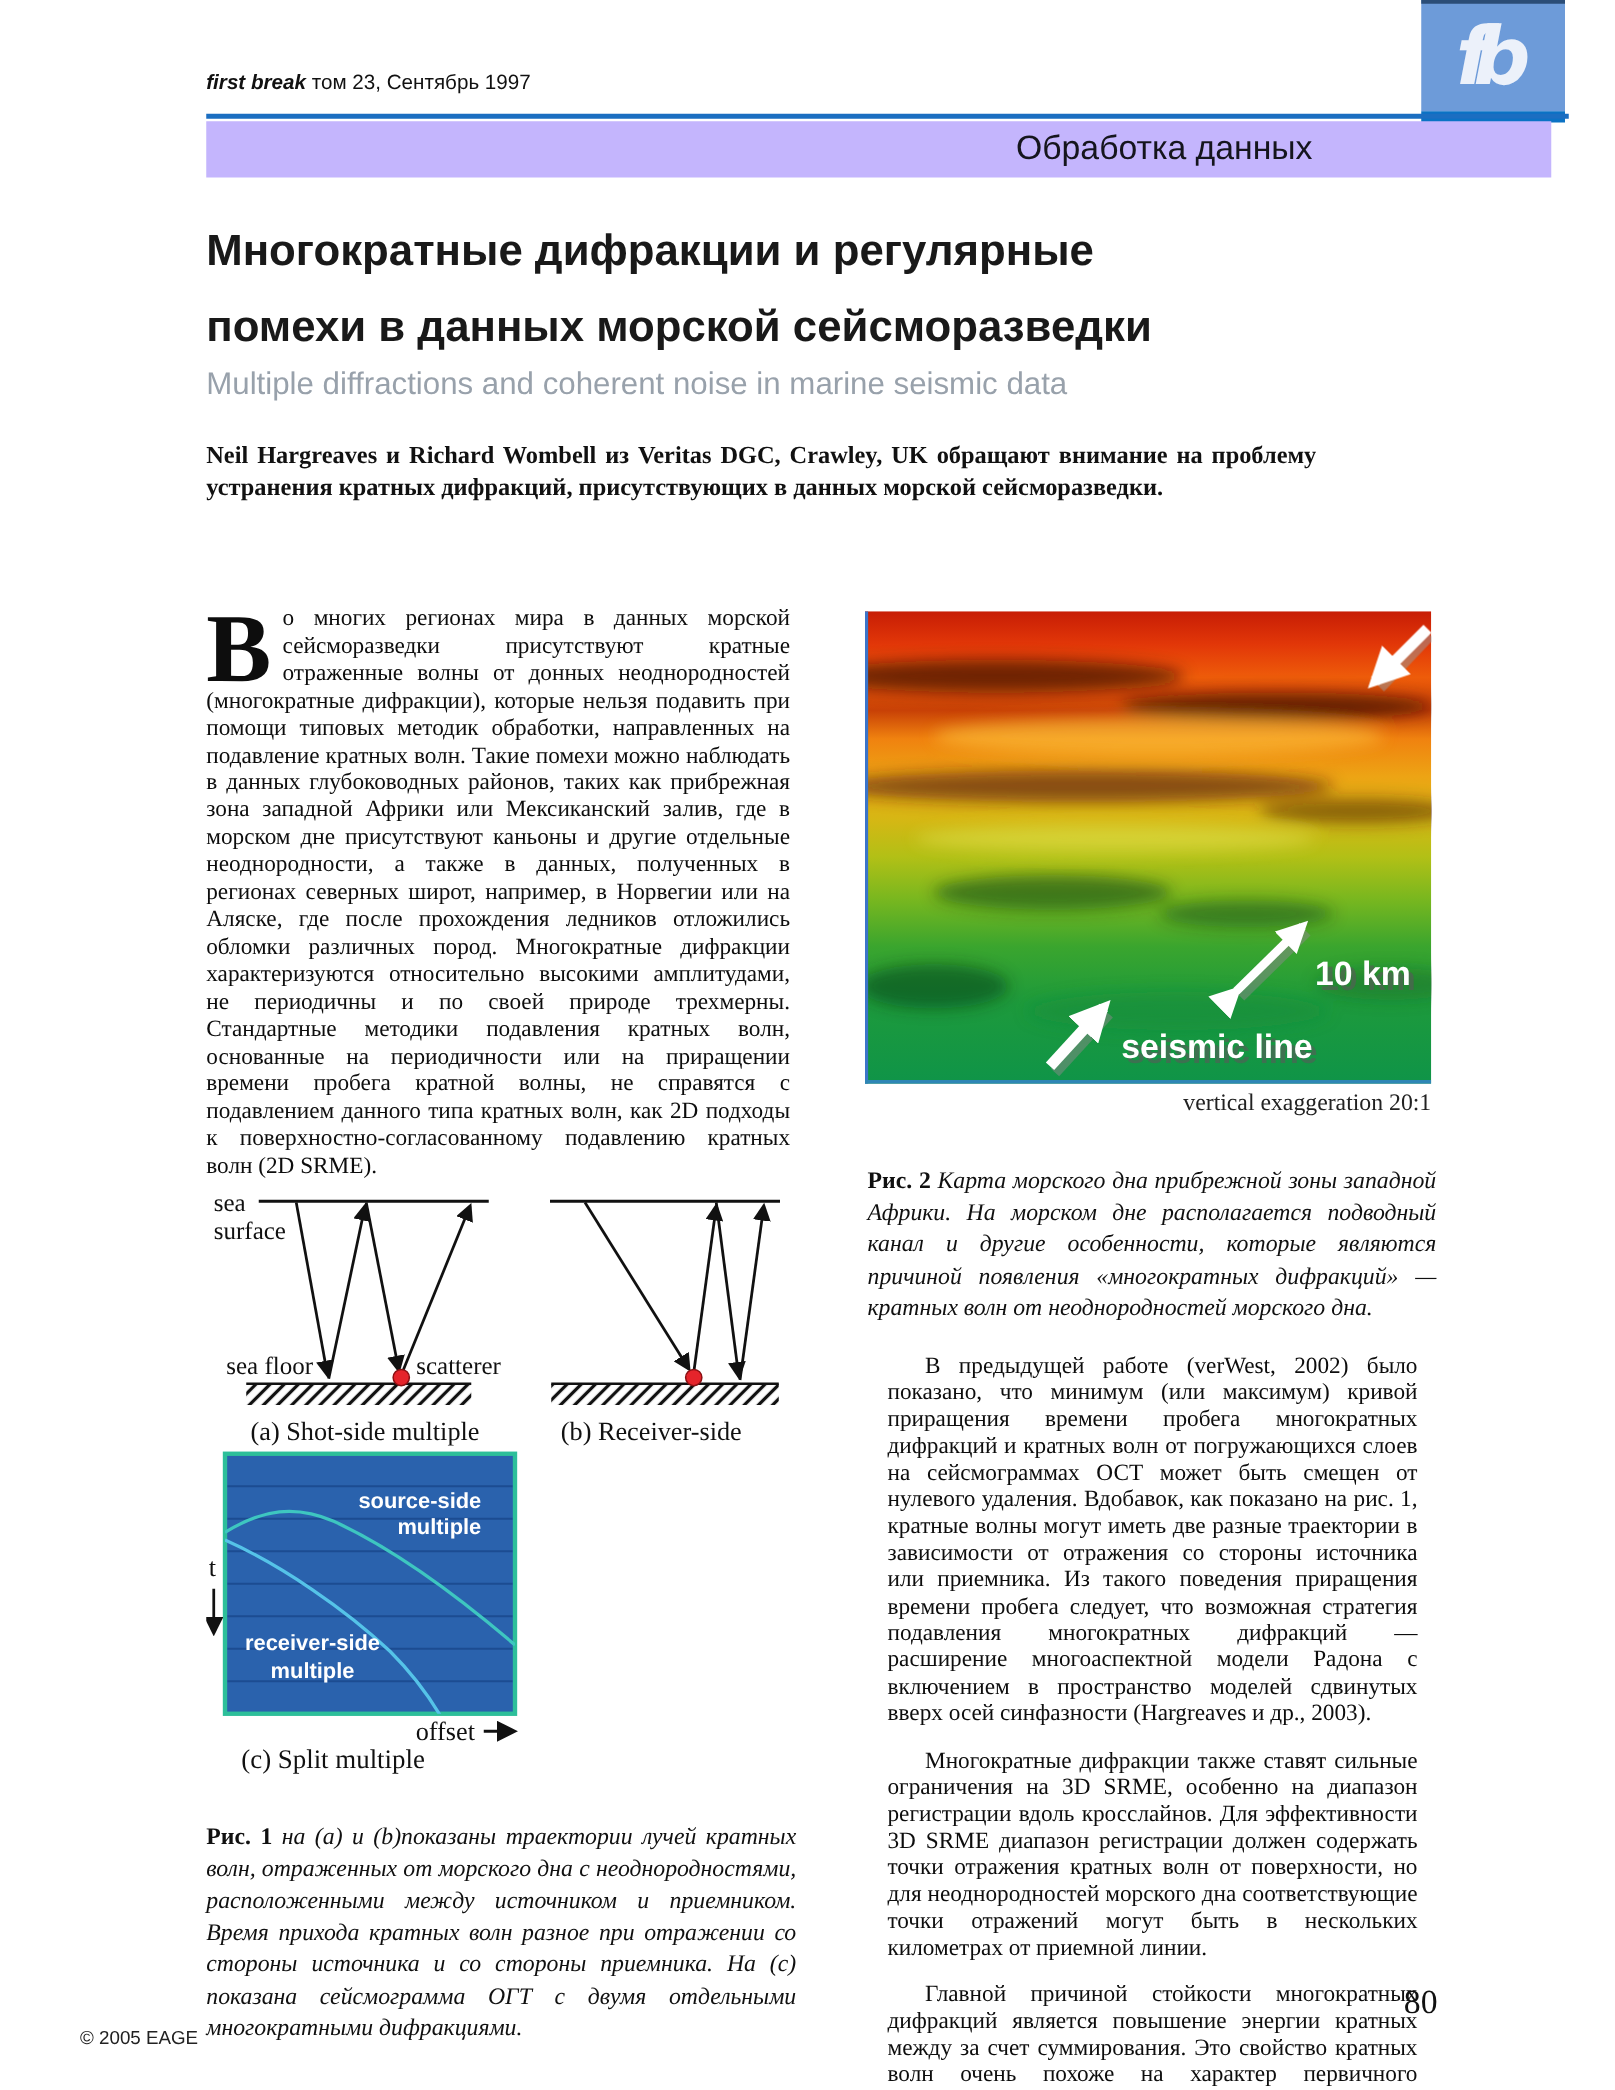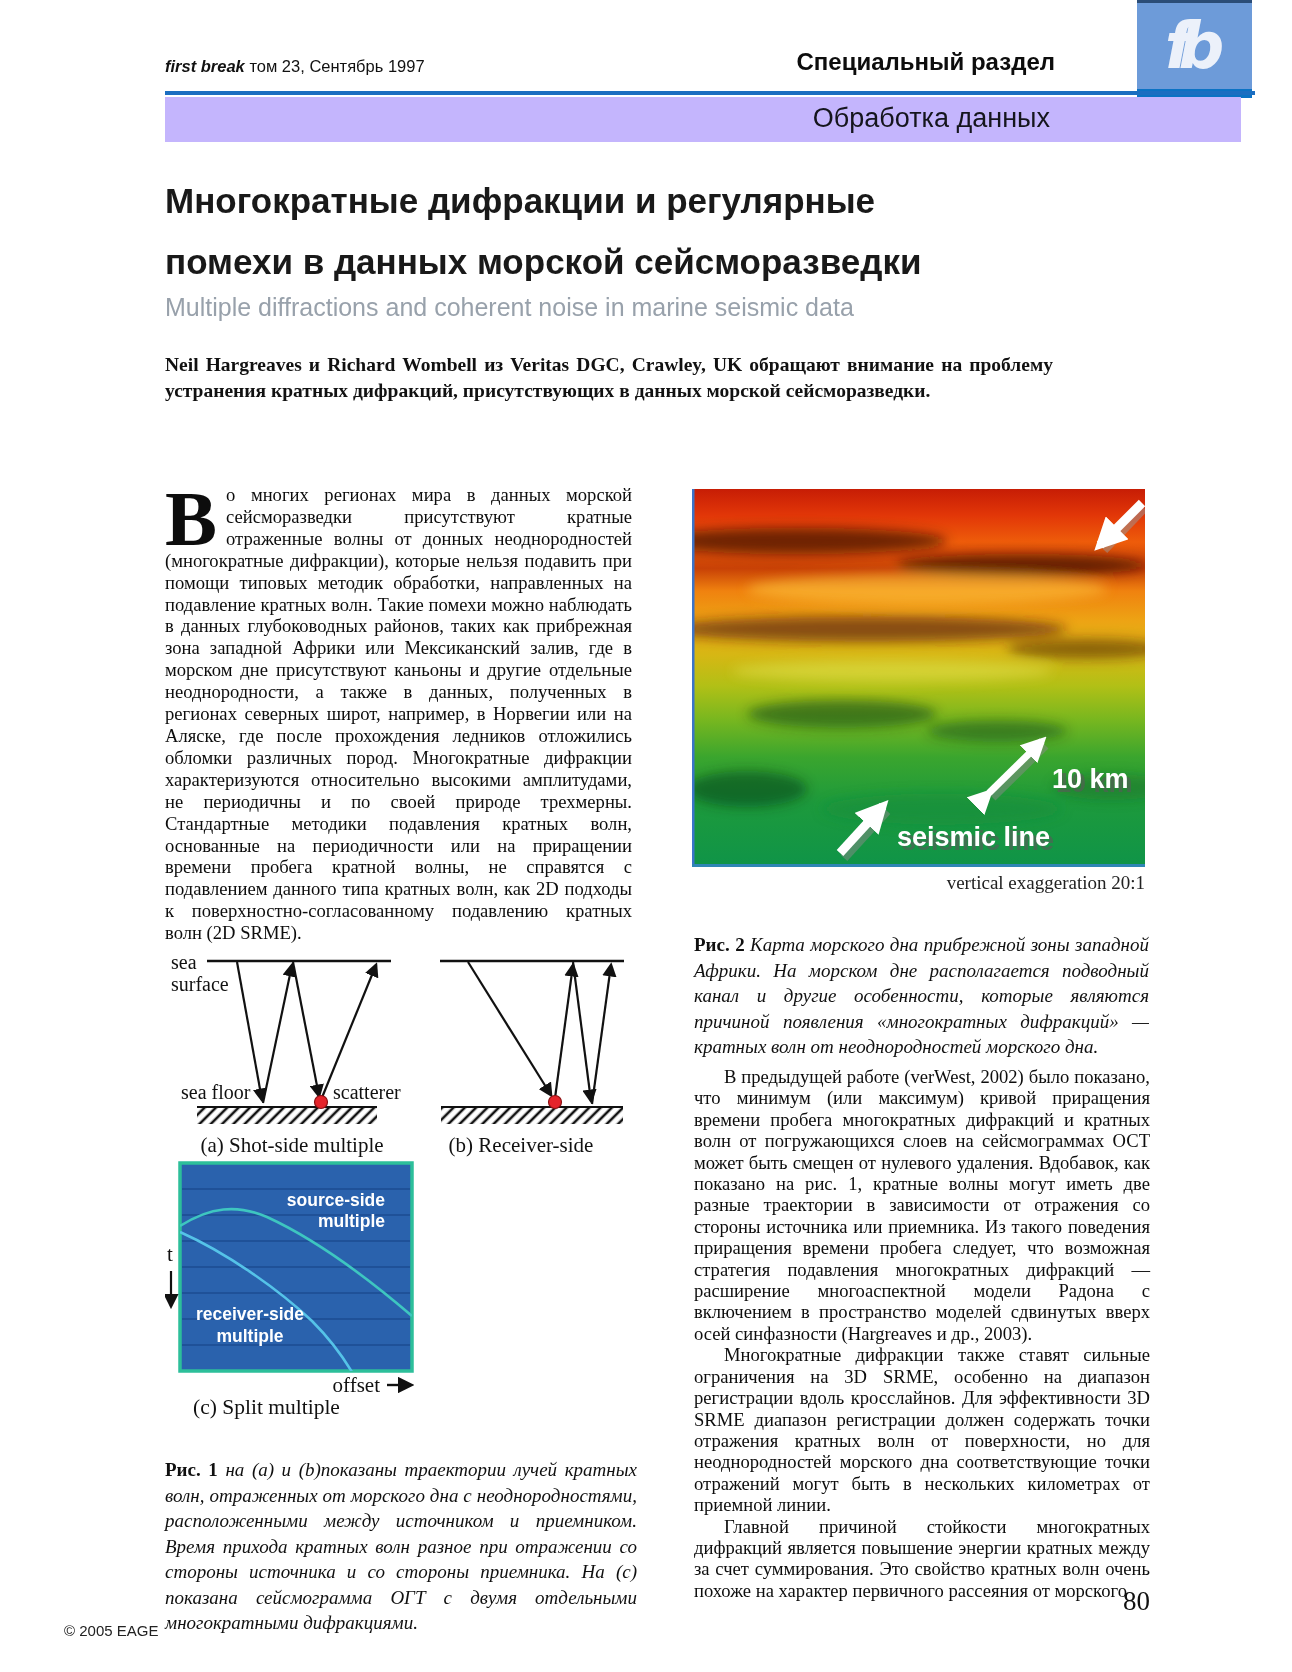--- a/index.html
+++ b/index.html
@@ -27,21 +27,21 @@
   .byline{left:165px;top:352px;width:888px;font-family:"Liberation Serif",serif;font-weight:bold;
           font-size:19.5px;line-height:26px;text-align:justify;color:#111;}
 
   
   .intro{left:165px;top:484px;width:467px;font-family:"Liberation Serif",serif;font-size:18.6px;
          line-height:21.9px;text-align:justify;color:#0d0d0d;margin:0;}
   .dropcap{float:left;font-family:"Liberation Serif",serif;font-weight:bold;font-size:78px;
            line-height:60px;margin:5px 9px 0 0;}
   .rc-text{left:694px;top:1066px;width:456px;font-family:"Liberation Serif",serif;font-size:18.6px;
            line-height:21.4px;text-align:justify;color:#0d0d0d;}
-  .rc-text p{margin:0;text-indent:30px;}
+  .rc-text p{margin:16px;text-indent:30px;}
 
   
   .fig-caption{font-family:"Liberation Serif",serif;font-size:19px;line-height:25.5px;
                text-align:justify;color:#101010;}
   .fig-caption .cap-label{font-weight:bold;font-style:normal;}
   .fig-caption .cap-body{font-style:italic;}
   .cap1{left:165px;top:1438px;width:472px;}
   .cap2{left:694px;top:913px;width:455px;}
   .exagg{left:692px;top:872px;width:453px;text-align:right;font-family:"Liberation Serif",serif;
          font-size:19px;color:#222;}
@@ -59,21 +59,20 @@
             font-family:"Liberation Serif",serif;font-size:27px;color:#111;}
 </style>
 </head>
 <body>
 
 <div class="page">
 
   <div class="abs journal-info">
     <span class="journal-name">first break</span><span> том 23, Сентябрь 1997</span>
   </div>
-  <div class="abs section-title">Специальный раздел</div>
   <div class="abs logo-box">
     <span class="logo-f">f</span>
     <span class="logo-b">b</span>
   </div>
   <div class="abs logo-bar"></div>
   <div class="abs header-rule"></div>
   <div class="abs band">
     <div class="band-label">Обработка данных</div>
   </div>
 

